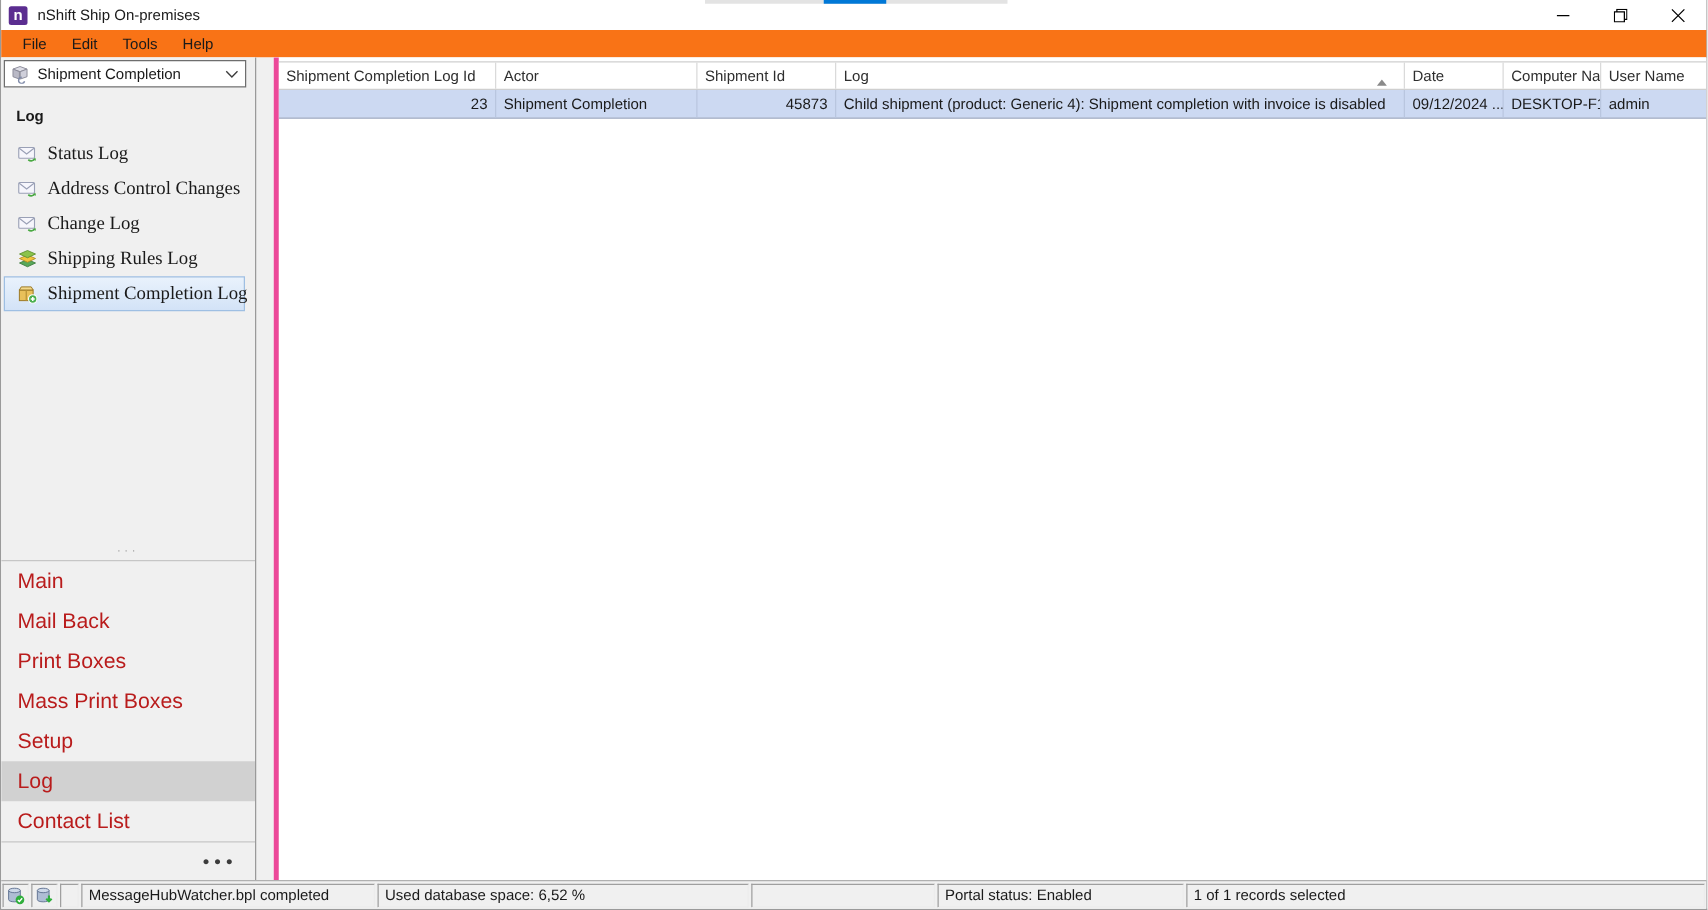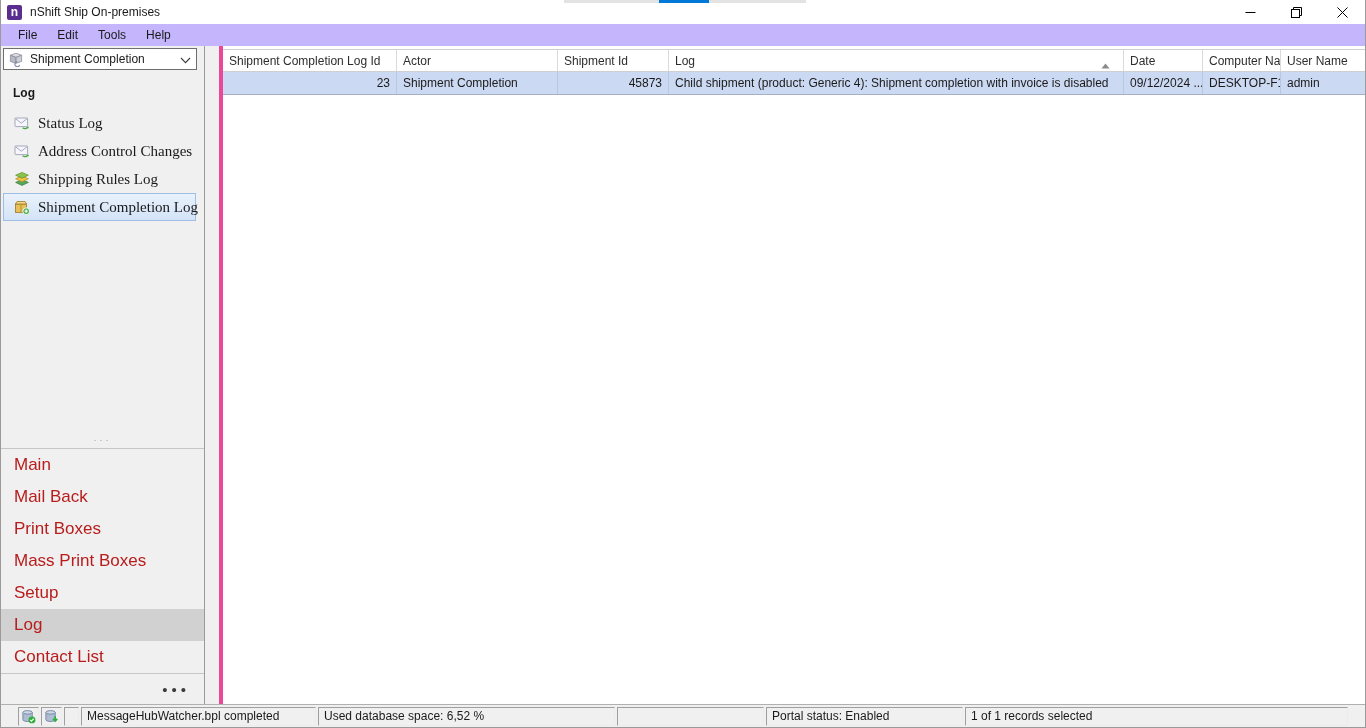--- a/index.html
+++ b/index.html
@@ -11,21 +11,21 @@
   .titlebar { height:24px; background:#fff; display:flex; align-items:center; padding-left:6px; position:relative; flex:0 0 auto; }
   .app-icon { width:15px; height:15px; border-radius:2px; background:var(--brand_purple); color:#fff; font-size:12px; font-weight:bold; line-height:14px; text-align:center; }
   .win-title { margin-left:8px; font-size:12px; }
   .top-strip { position:absolute; top:0; left:563px; width:242px; height:3px; background:#e3e3e3; }
   .top-strip .blue-seg { position:absolute; top:0; left:95px; width:50px; height:3px; background:var(--accent_blue); }
   .win-controls { margin-left:auto; display:flex; height:100%; }
   .win-btn { width:46px; height:24px; display:flex; align-items:center; justify-content:center; background:transparent; border:none; cursor:default; }
   .win-btn svg { display:block; }
 
   
-  .menubar { height:22px; background:#c4b5fd; display:flex; align-items:center; padding-left:7px; flex:0 0 auto; }
+  .menubar { height:22px; background:#f97316; display:flex; align-items:center; padding-left:7px; flex:0 0 auto; }
   .menu-item { padding:2px 10px; font-size:12px; }
 
   
   .content { flex:1 1 auto; display:flex; background:#f0f0f0; min-height:0; }
   .sidebar { width:204px; flex:0 0 204px; background:var(--sidebar_bg); border-right:1px solid #9a9a9a; display:flex; flex-direction:column; overflow:hidden; }
   .main { flex:1; background:#fff; border-left:4px solid #ec4899; margin-left:14px; overflow:hidden; }
 
   
   .dropdown { margin:2px 7px 0 2px; height:22px; background:#fff; border:1px solid #6e6e6e; display:flex; align-items:center; padding:0 5px 0 4px; }
   .dropdown .dd-label { flex:1; font-size:12px; margin-left:6px; white-space:nowrap; overflow:hidden; }
@@ -45,21 +45,21 @@
   .grid { margin-top:3px; }
   .grid-header { display:flex; height:23px; background:#fff; border-top:1px solid #cfcfcf; border-bottom:1px solid #cfcfcf; }
   .hcell { position:relative; display:flex; align-items:center; padding:0 6px; font-size:12px; color:#2e2e2e; border-right:1px solid #dadada; white-space:nowrap; overflow:hidden; flex:0 0 auto; }
   .hcell .sort { position:absolute; right:13px; top:8px; }
   .grid-row { display:flex; height:23px; }
   .grid-row.selected { background:var(--row_selected); border-bottom:1px solid #a6b0c2; }
   .rcell { display:flex; align-items:center; padding:0 6px; font-size:12px; border-right:1px solid #b9c6df; white-space:nowrap; overflow:hidden; flex:0 0 auto; }
   .rcell.right { justify-content:flex-end; }
 
   
-  .statusbar { flex:0 0 23px; height:23px; background:#f0f0f0; border-top:1px solid #b0b0b0; display:flex; align-items:center; padding:0 17px; gap:2px; }
+  .statusbar { flex:0 0 23px; height:23px; background:#f0f0f0; border-top:1px solid #b0b0b0; display:flex; align-items:center; padding:0 1px; gap:2px; }
   .sb-panel { height:19px; background:#f0f0f0; border:1px solid; border-color:#9f9f9f #ececec #ececec #9f9f9f; display:flex; align-items:center; padding:0 5px; font-size:12px; white-space:nowrap; overflow:hidden; flex:0 0 auto; }
   .sb-panel.icon-panel { padding:0 1px; justify-content:center; }
 </style>
 </head>
 <body>
 
 <div class="window">
 
   <div class="titlebar">
     <div class="app-icon">n</div>
@@ -132,20 +132,31 @@
           <div class="side-item">
             <span class="side-icon">
               <svg width="16" height="16" viewBox="0 0 16 16">
                 <rect x="1" y="3" width="12.6" height="8.6" rx="0.8" fill="#f6f6fc" stroke="#9aa0b6" stroke-width="0.9"></rect>
                 <path d="M1.4 3.6 L7.3 8.2 L13.2 3.6" fill="none" stroke="#9aa0b6" stroke-width="0.9"></path>
                 <path d="M8.6 12.8 c2 1.5 4.2 0.9 5.2 -0.7" fill="none" stroke="#49a942" stroke-width="1.3"></path>
                 <path d="M14.8 13.6 l-0.5 -2.4 -2.1 1.3 z" fill="#49a942"></path>
               </svg>
             </span>
             <span class="side-label">Address Control Changes</span>
+          </div>
+          <div class="side-item">
+            <span class="side-icon">
+              <svg width="16" height="16" viewBox="0 0 16 16">
+                <rect x="1" y="3" width="12.6" height="8.6" rx="0.8" fill="#f6f6fc" stroke="#9aa0b6" stroke-width="0.9"></rect>
+                <path d="M1.4 3.6 L7.3 8.2 L13.2 3.6" fill="none" stroke="#9aa0b6" stroke-width="0.9"></path>
+                <path d="M8.6 12.8 c2 1.5 4.2 0.9 5.2 -0.7" fill="none" stroke="#49a942" stroke-width="1.3"></path>
+                <path d="M14.8 13.6 l-0.5 -2.4 -2.1 1.3 z" fill="#49a942"></path>
+              </svg>
+            </span>
+            <span class="side-label">Change Log</span>
           </div>
           <div class="side-item">
             <span class="side-icon">
               <svg width="16" height="16" viewBox="0 0 16 16">
                 <path d="M8 8.6 L1.6 11.4 8 14.4 14.4 11.4 Z" fill="#58a85a" stroke="#3c7a3e" stroke-width="0.7"></path>
                 <path d="M8 5 L1.6 7.8 8 10.8 14.4 7.8 Z" fill="#f2c33e" stroke="#b08a22" stroke-width="0.7"></path>
                 <path d="M8 1.4 L1.6 4.2 8 7.2 14.4 4.2 Z" fill="#8bc34a" stroke="#5d8f2e" stroke-width="0.7"></path>
               </svg>
             </span>
             <span class="side-label">Shipping Rules Log</span>

